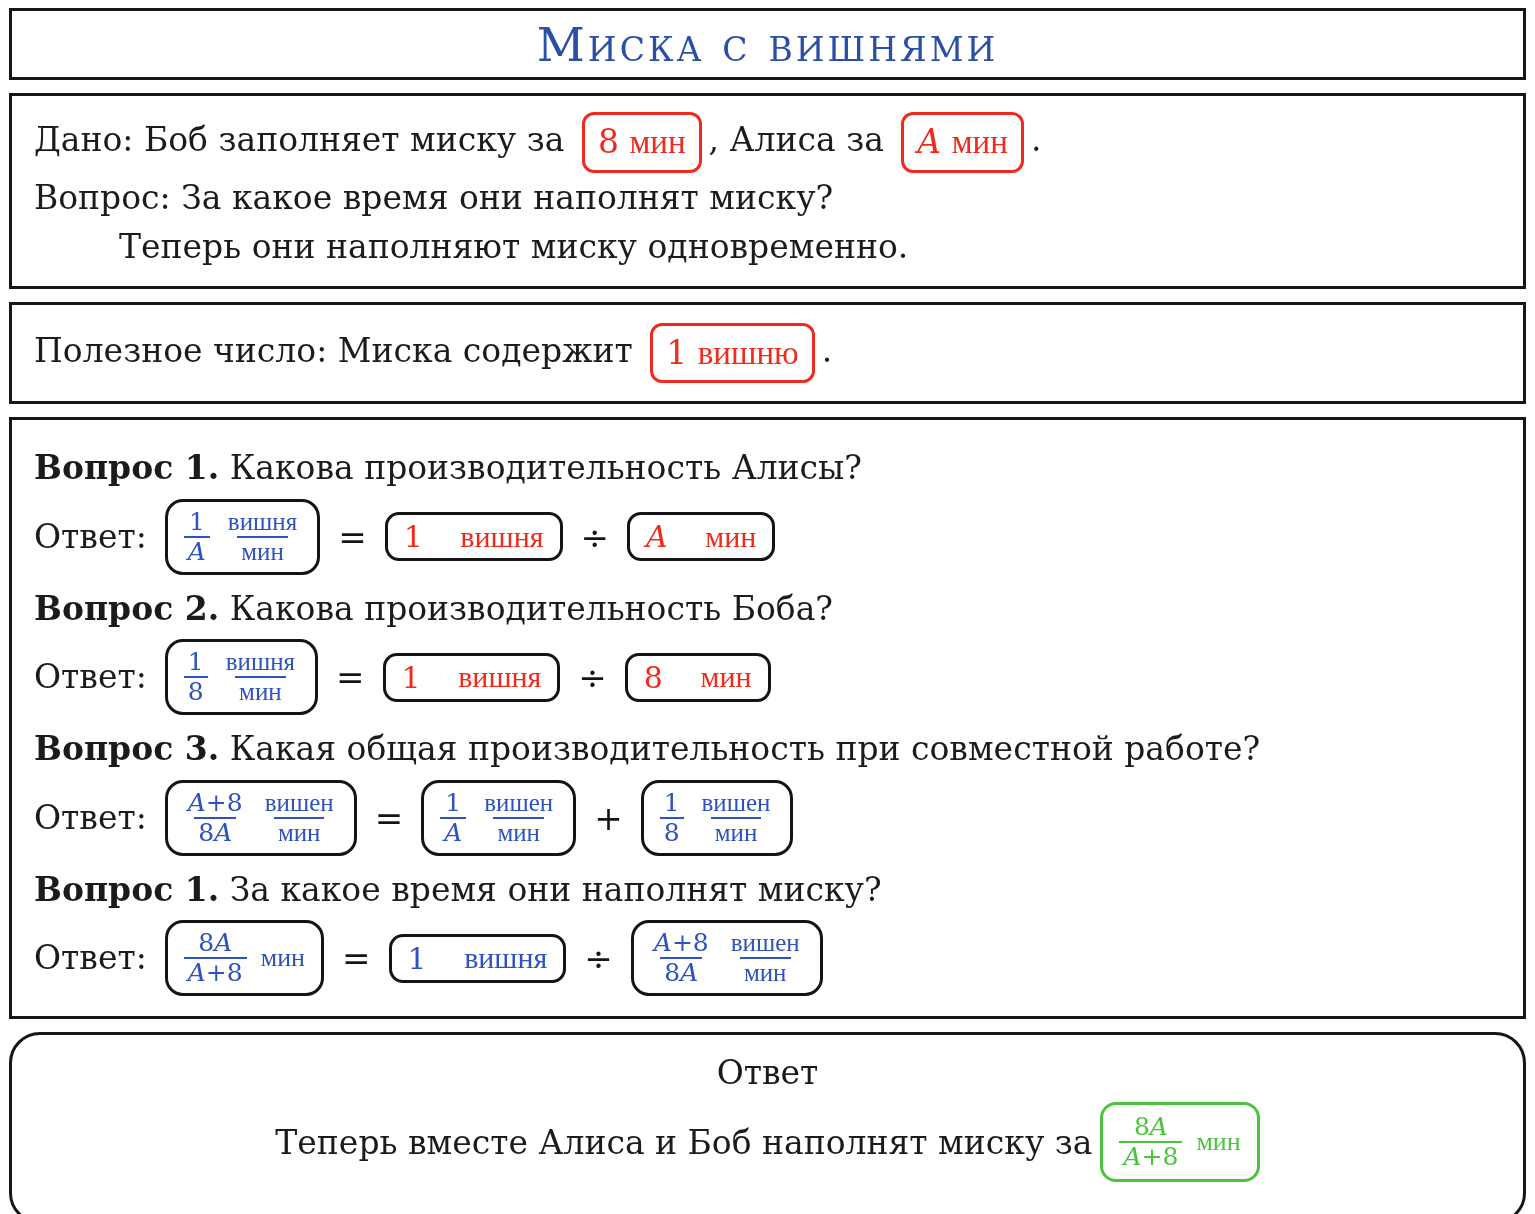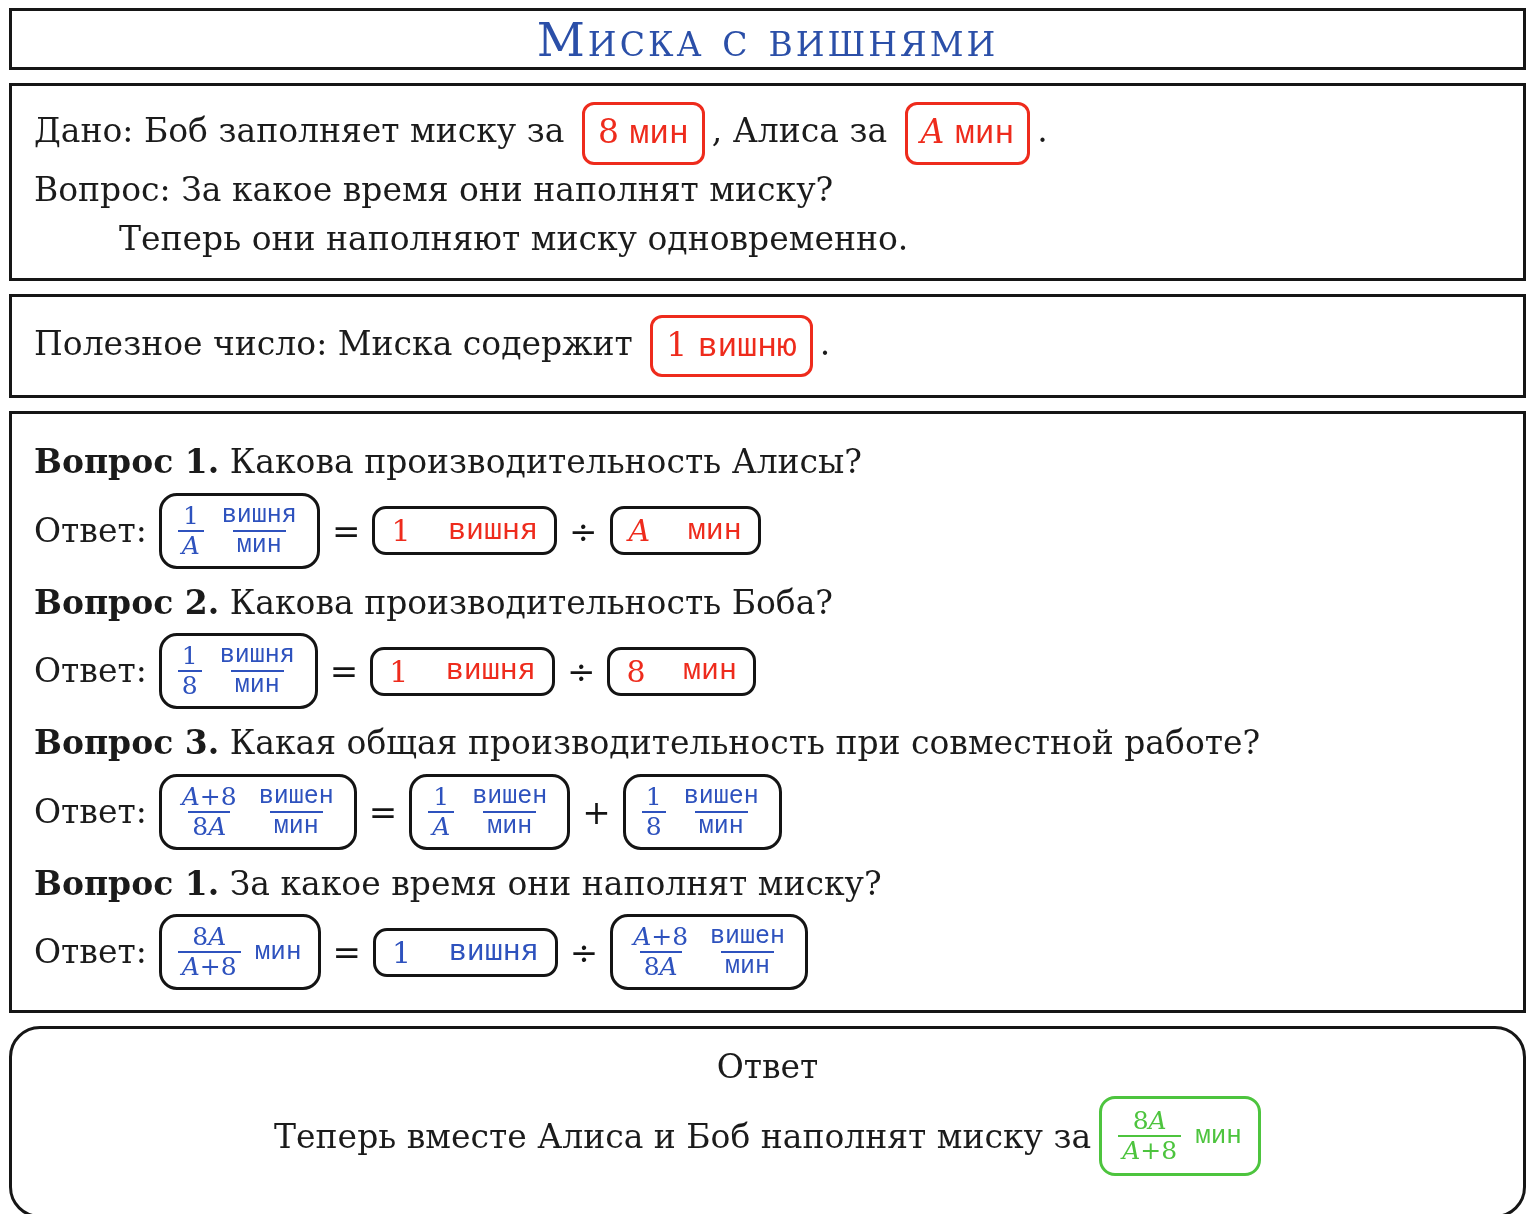--- a/index.html
+++ b/index.html
@@ -6,49 +6,49 @@
   body {
     width:1535px; min-height:1214px;
     font-family:"DejaVu Serif","Liberation Serif",serif;
     color:#1b1b1b;
     box-sizing:border-box;
   }
   .page { padding:8px 9px; display:flex; flex-direction:column; gap:13px; box-sizing:border-box; }
   .sec { border:3px solid #161616; background:#fff; box-sizing:border-box; }
 
   
-  .title-sec { height:62px; display:flex; align-items:center; justify-content:center; }
+  .title-sec { height:72px; display:flex; align-items:center; justify-content:center; }
   .title {
     font-variant:small-caps;
     font-size:47px; letter-spacing:3px;
     color:#2b4fa8;
   }
 
   
   .tline { font-size:33px; line-height:1.5; }
   .lbl { font-weight:normal; }
   .indent { padding-left:85px; }
 
   
   .rbox {
     display:inline-block;
     border:3px solid #ee2b1c; border-radius:12px;
     padding:2px 13px; margin:0 7px;
     color:#ee2b1c; white-space:nowrap;
     vertical-align:middle;
   }
-  .unitfont { font-family:Liberation Mono, monospace;text-align:right; }
+  .unitfont { font-family:Liberation Serif, serif;text-align:right; }
 
   .given-sec { padding:16px 22px 14px 22px; }
   .useful-sec { padding:18px 22px; }
 
   
   .q-sec { padding:14px 22px 10px 22px; }
   .q-label { font-size:33px; line-height:1.35; margin-top:12px; }
-  .arow { display:flex; align-items:center; gap:12px; margin:8px 0 10px 0; }
+  .arow { display:flex; align-items:center; gap:18px; margin:8px 0 10px 0; }
   .fbox {
     border:3.5px solid #141414; border-radius:18px;
     padding:6px 16px;
     display:inline-flex; align-items:center; gap:14px;
     background:#fff;
   }
   .blue { color:#2e52be; }
   .redtext { color:#ee2b1c; }
   .frac { display:inline-flex; flex-direction:column; align-items:center; line-height:1.12; font-size:25px; }
   .frac .fnum { padding:0 4px; }

